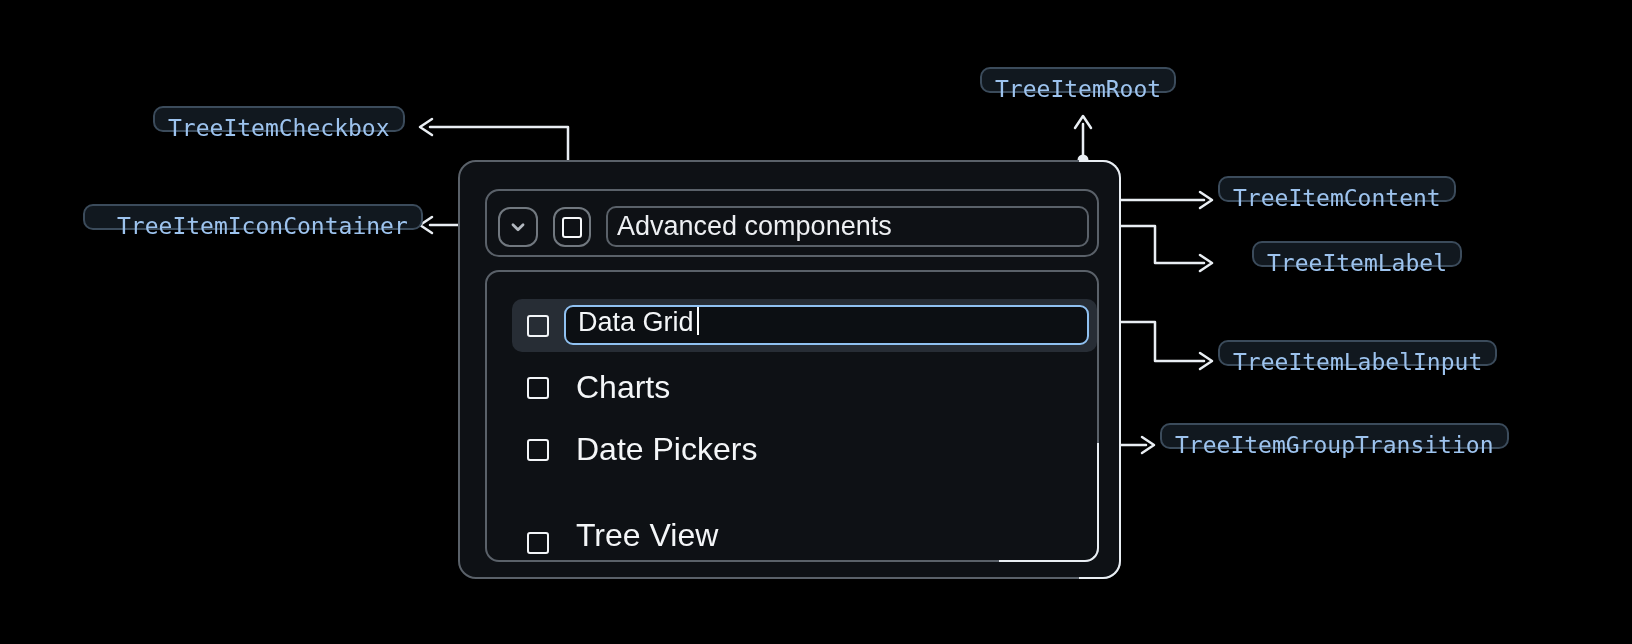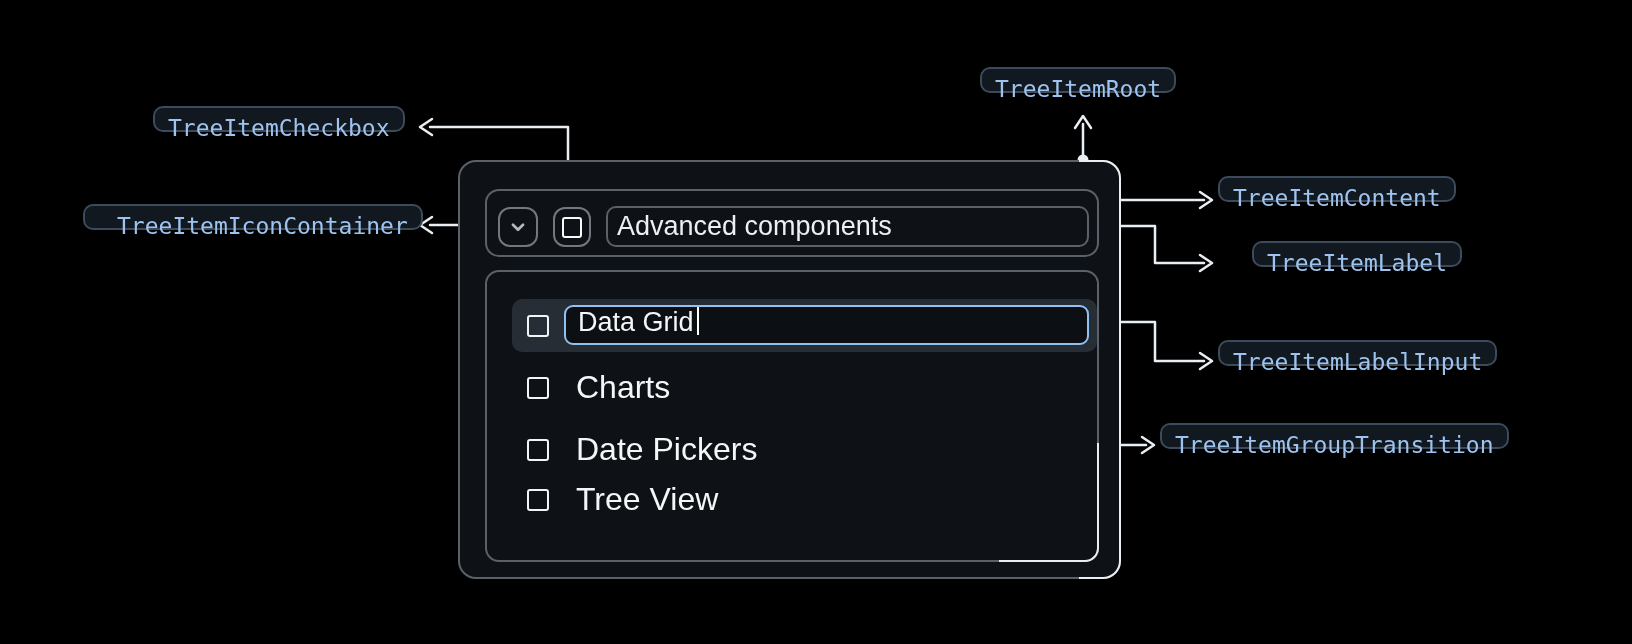--- a/index.html
+++ b/index.html
@@ -51,21 +51,21 @@
   .row{position:absolute;left:25px;width:585px;height:53px;display:flex;align-items:center;
        border-radius:10px;}
   .row-selected{background:#272D35;}
   .row-cb{flex:none;width:22px;height:22px;margin-left:15px;
           border:2.5px solid #F2F5F8;border-radius:3px;}
   .row-text{margin-left:27px;font-size:32px;color:#F4F6F8;}
   .label-input{position:absolute;left:52px;top:6px;width:525px;height:40px;
           background:#0C0F13;border:2px solid #90C1F1;border-radius:9px;
           display:flex;align-items:flex-start;padding-left:12px;font-size:27px;color:#F4F6F8;}
   .caret{display:inline-block;width:2px;height:28px;background:#FFFFFF;margin-left:3px;}
-  .row-1{top:27px;} .row-2{top:89px;} .row-3{top:151px;} .row-4{top:201px;}
+  .row-1{top:27px;} .row-2{top:89px;} .row-3{top:151px;} .row-4{top:229px;align-items:flex-end;}
 </style>
 </head>
 <body>
 
 <div class="stage">
 
   <svg class="connectors" width="1632" height="644">
 
     <g>
       <path class="ln" d="M1083,124 L1083,160"></path>

